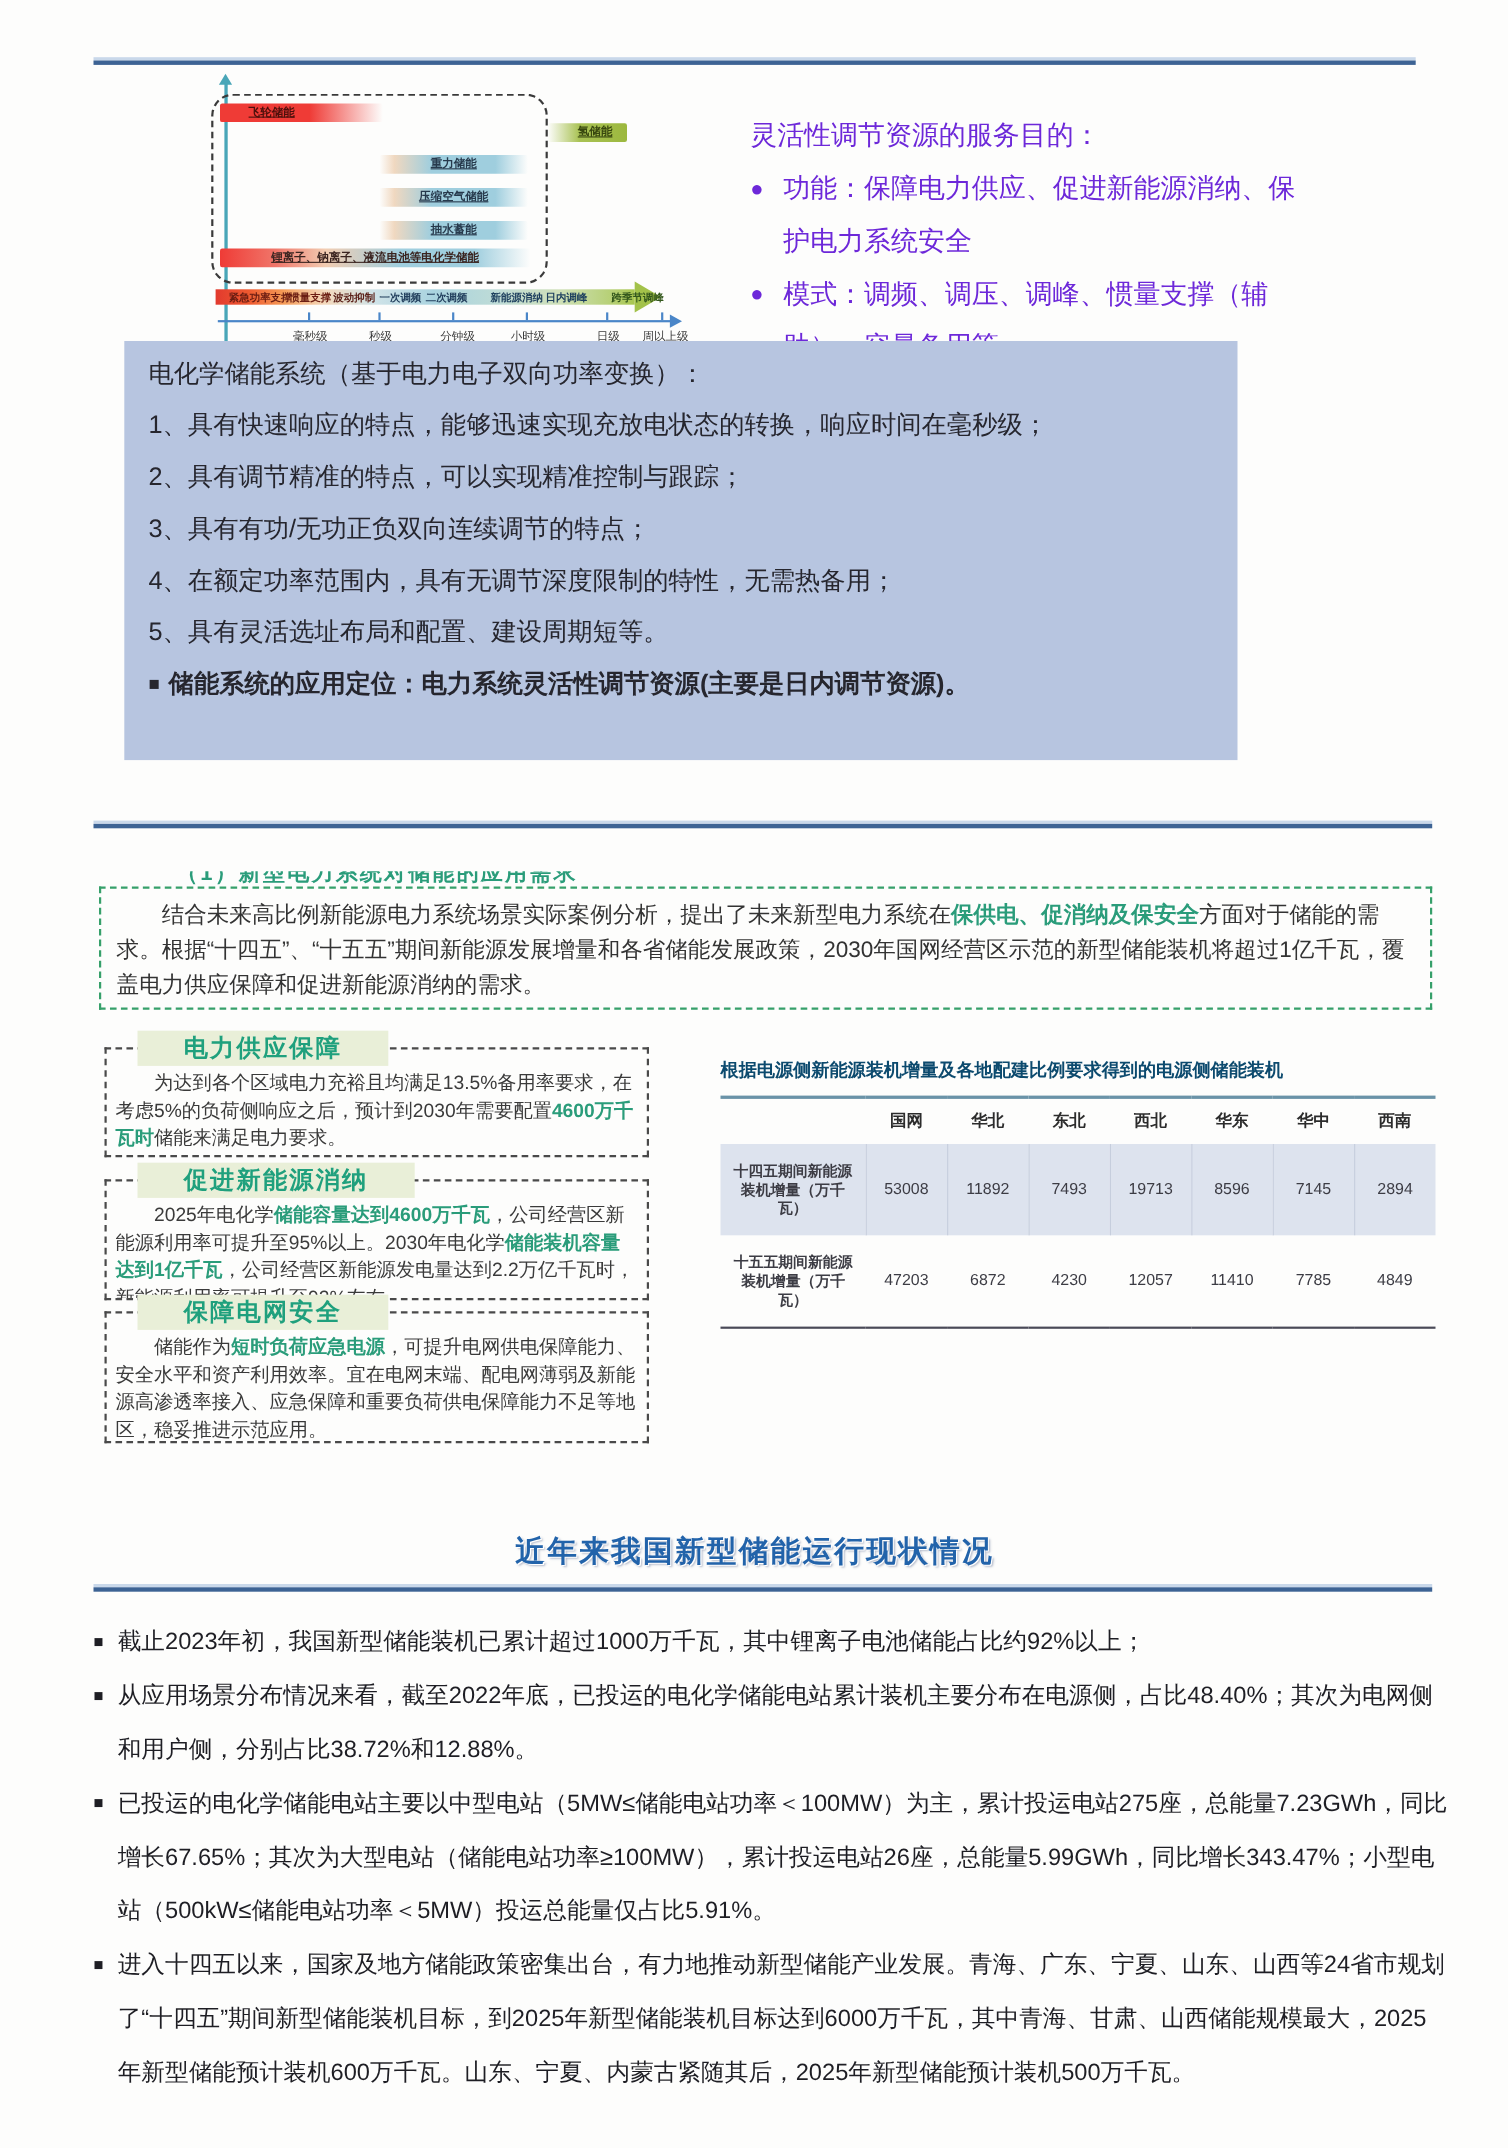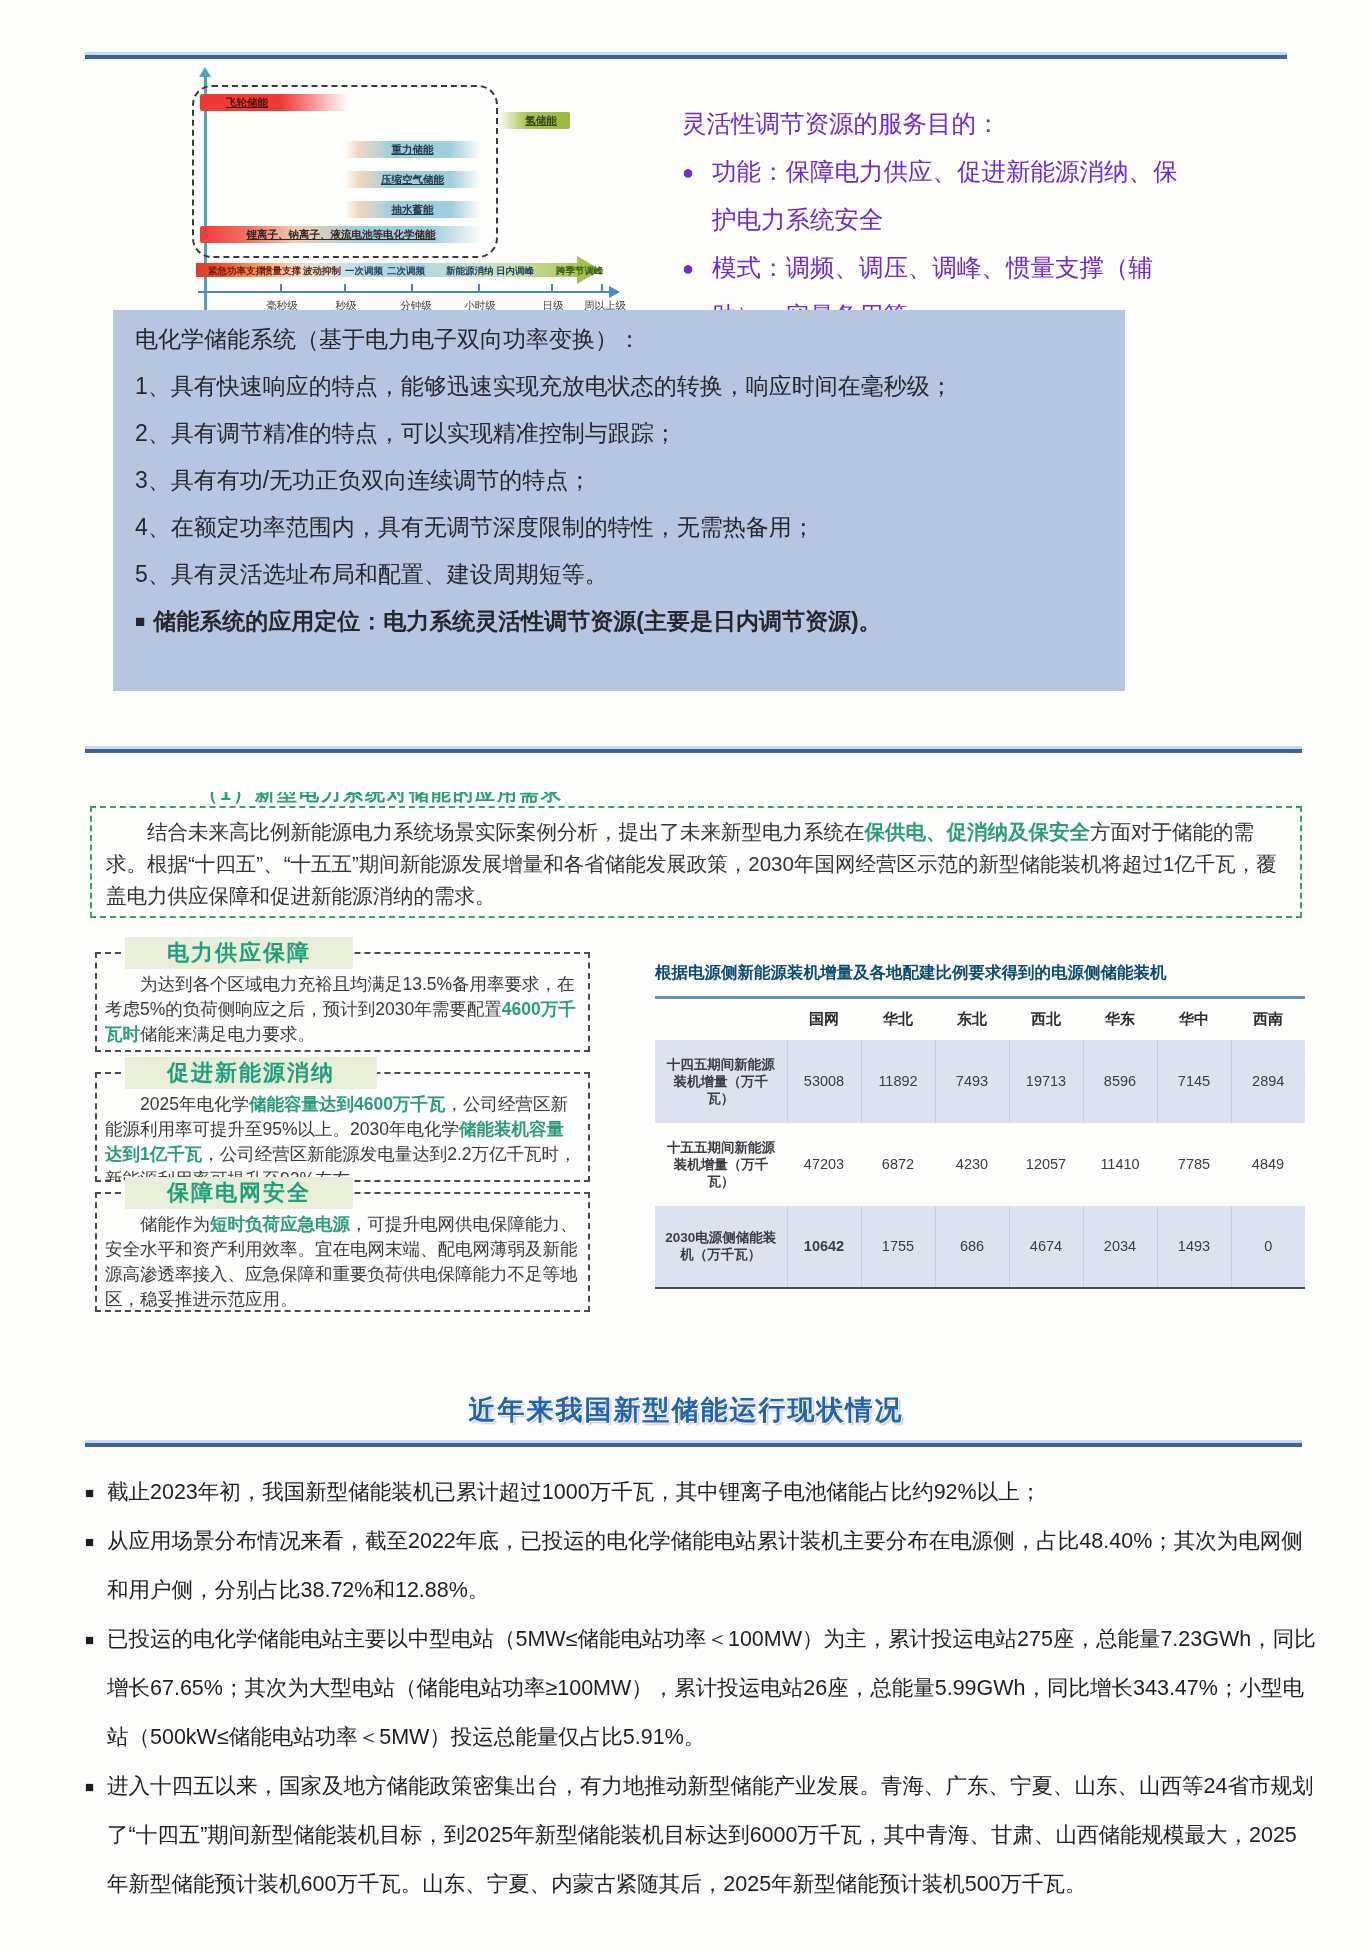--- a/index.html
+++ b/index.html
@@ -64,21 +64,21 @@
   .service .item{position:relative;padding-left:30px;}
   .service .mk{position:absolute;left:0;top:0;font-size:20px;}
 
   
   .bluebox{position:absolute;left:113px;top:310px;width:1012px;height:381px;background:var(--box-blue);padding:13px 22px 0 22px;font-size:23px;color:#26262e;overflow:hidden;}
   .bluebox p{line-height:33px;margin-bottom:14px;}
   .bluebox .ft{font-weight:bold;}
   .bluebox .ft .mk{font-size:17px;margin-right:8px;vertical-align:2px;}
 
   
-  .clipped-head{position:absolute;left:160px;top:792px;width:640px;height:14px;overflow:hidden;margin-left:38px;}
+  .clipped-head{position:absolute;left:160px;top:792px;width:640px;height:14px;overflow:hidden;}
   .clipped-head .inner{display:block;margin-top:-12px;font-size:20px;font-weight:bold;color:var(--green);letter-spacing:2px;}
   .intro-box{position:absolute;left:90px;top:806px;width:1212px;height:112px;border:2px dashed var(--green-dashed);padding:8px 18px 0 14px;}
   .intro-box p{font-size:20.5px;line-height:32px;color:#333;text-indent:2em;}
   .seg-body .hl{color:var(--green);font-weight:bold;}
 
   .gbox{position:absolute;left:95px;width:495px;border:2px dashed #4a4a4a;}
   .gbox1{top:952px;height:100px;}
   .gbox2{top:1072px;height:110px;}
   .gbox3{top:1192px;height:120px;}
   .gbox .pill{position:absolute;top:-17px;left:28px;background:var(--cream);padding:1px 42px;font-size:22px;font-weight:bold;color:#1fa07d;letter-spacing:2px;white-space:nowrap;}
@@ -240,30 +240,20 @@
         <tr class="r2">
           <td class="rlabel">十五五期间新能源装机增量（万千瓦）</td>
           <td>47203</td>
           <td>6872</td>
           <td>4230</td>
           <td>12057</td>
           <td>11410</td>
           <td>7785</td>
           <td>4849</td>
         </tr>
-        <tr class="shaded r3">
-          <td class="rlabel">2030电源侧储能装机（万千瓦）</td>
-          <td class="redval">10642</td>
-          <td>1755</td>
-          <td>686</td>
-          <td>4674</td>
-          <td>2034</td>
-          <td>1493</td>
-          <td>0</td>
-        </tr>
       </tbody>
     </table>
   </div>
 
   <div class="sec3-title">近年来我国新型储能运行现状情况</div>
   <div class="bullets">
     <div class="b">
       <span class="mk">■</span><span>截止2023年初，我国新型储能装机已累计超过1000万千瓦，其中锂离子电池储能占比约92%以上；</span>
     </div>
     <div class="b">

